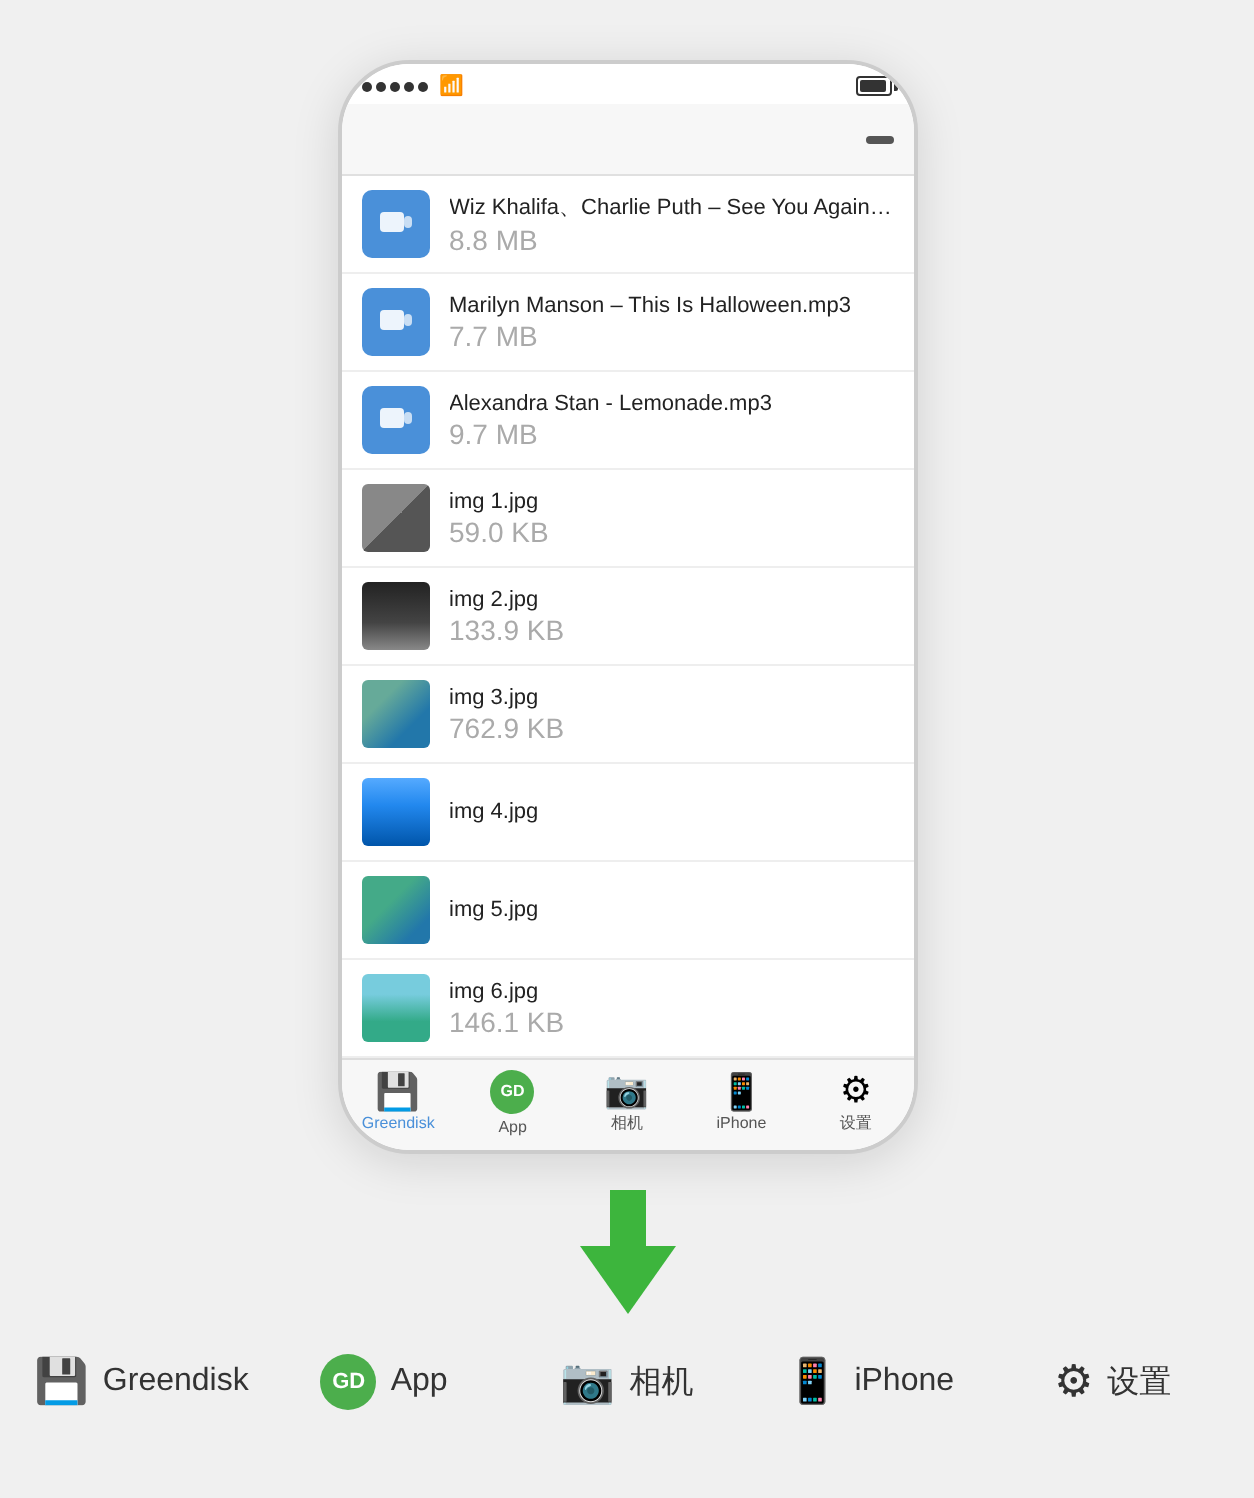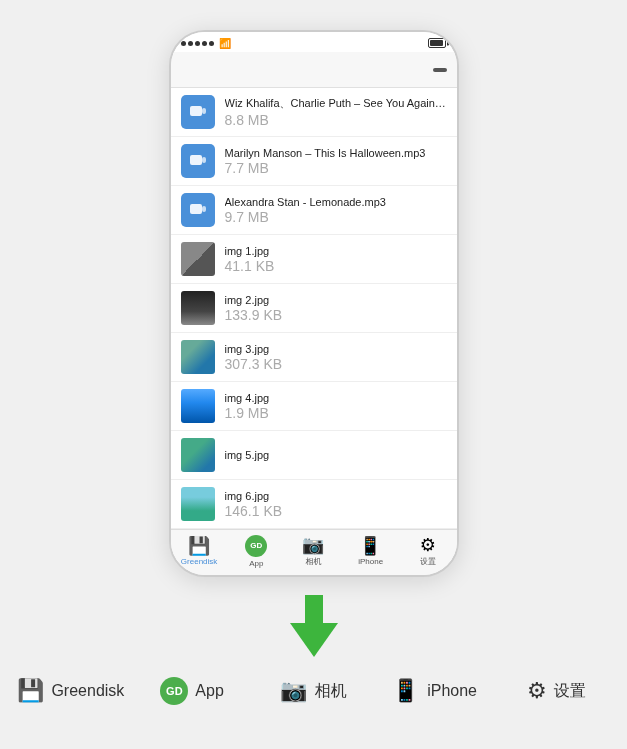--- a/index.html
+++ b/index.html
@@ -222,42 +222,41 @@
     </div>
     <div class="file-info">
       <div class="file-name">Alexandra Stan - Lemonade.mp3</div>
       <div class="file-size">9.7 MB</div>
     </div>
   </div>
       <div class="file-item">
     <div class="file-icon thumb-img1" style="border-radius:3px;"></div>
     <div class="file-info">
       <div class="file-name">img 1.jpg</div>
-      <div class="file-size">41.1 KB</div>
+      <div class="file-size">59.0 KB</div>
     </div>
   </div>
       <div class="file-item">
     <div class="file-icon thumb-img2" style="border-radius:3px;"></div>
     <div class="file-info">
       <div class="file-name">img 2.jpg</div>
       <div class="file-size">133.9 KB</div>
     </div>
   </div>
       <div class="file-item">
     <div class="file-icon thumb-img3" style="border-radius:3px;"></div>
     <div class="file-info">
       <div class="file-name">img 3.jpg</div>
-      <div class="file-size">307.3 KB</div>
+      <div class="file-size">762.9 KB</div>
     </div>
   </div>
       <div class="file-item">
     <div class="file-icon thumb-img4" style="border-radius:3px;"></div>
     <div class="file-info">
       <div class="file-name">img 4.jpg</div>
-      <div class="file-size">1.9 MB</div>
     </div>
   </div>
       <div class="file-item">
     <div class="file-icon thumb-img5" style="border-radius:3px;"></div>
     <div class="file-info">
       <div class="file-name">img 5.jpg</div>
     </div>
   </div>
       <div class="file-item">
     <div class="file-icon thumb-img6" style="border-radius:3px;"></div>

